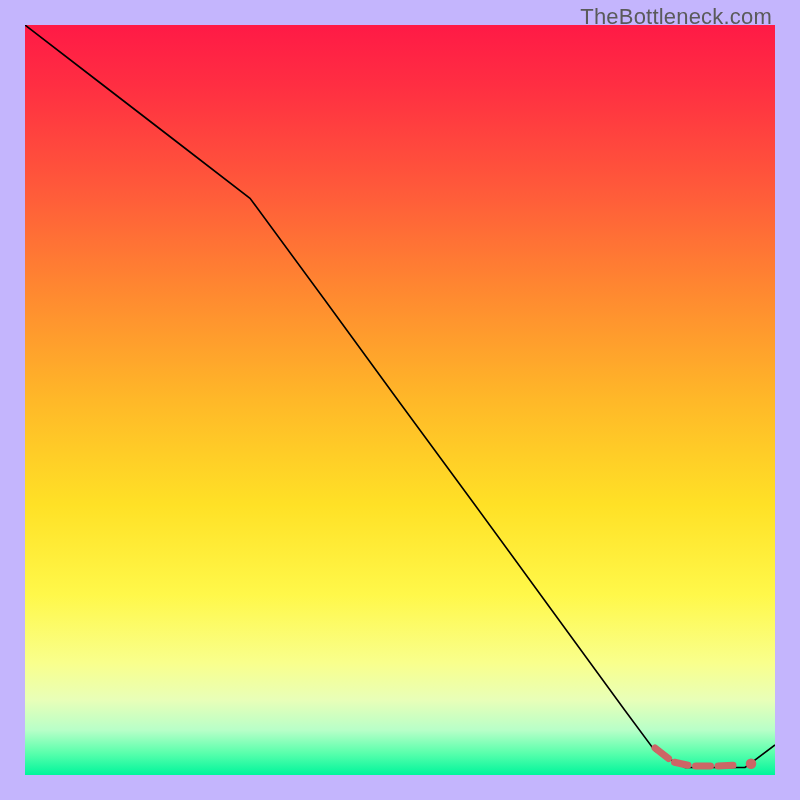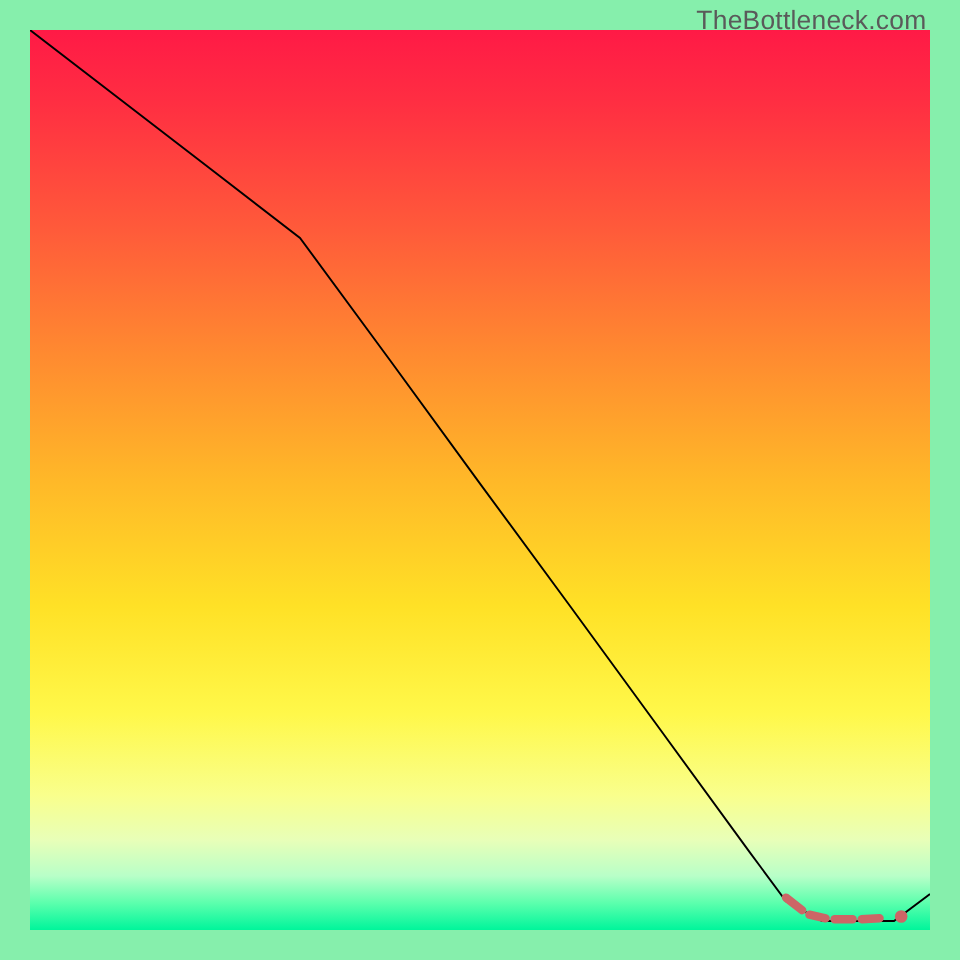--- a/index.html
+++ b/index.html
@@ -7,21 +7,21 @@
     padding: 0;
     width: 800px;
     height: 800px;
     overflow: hidden;
     background: #000;
     font-family: Arial, Helvetica, sans-serif;
   }
   .frame {
     position: absolute;
     inset: 0;
-    background: #86efac;
+    background: #c4b5fd;
   }
   .plot {
     position: absolute;
     left: 25px;
     top: 25px;
     width: 750px;
     height: 750px;
   }
   .gradient {
     position: absolute;

